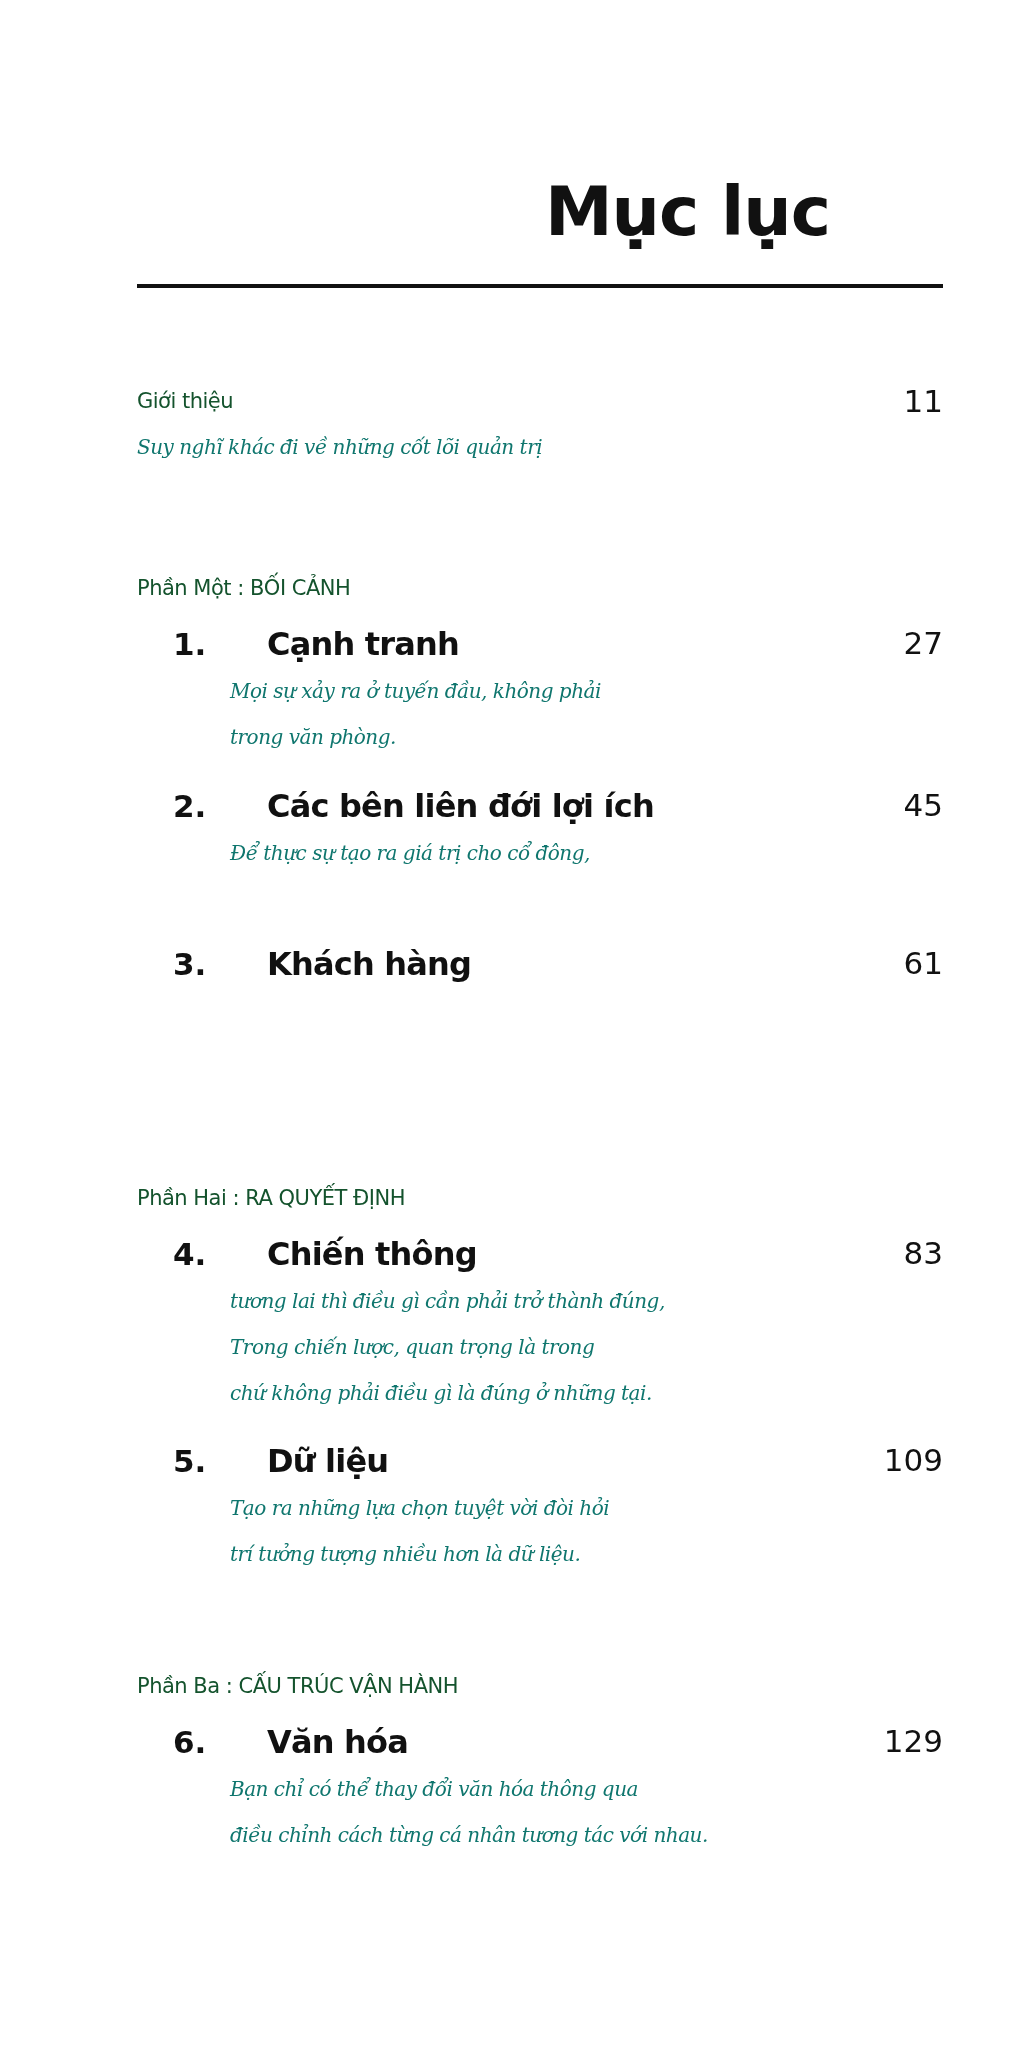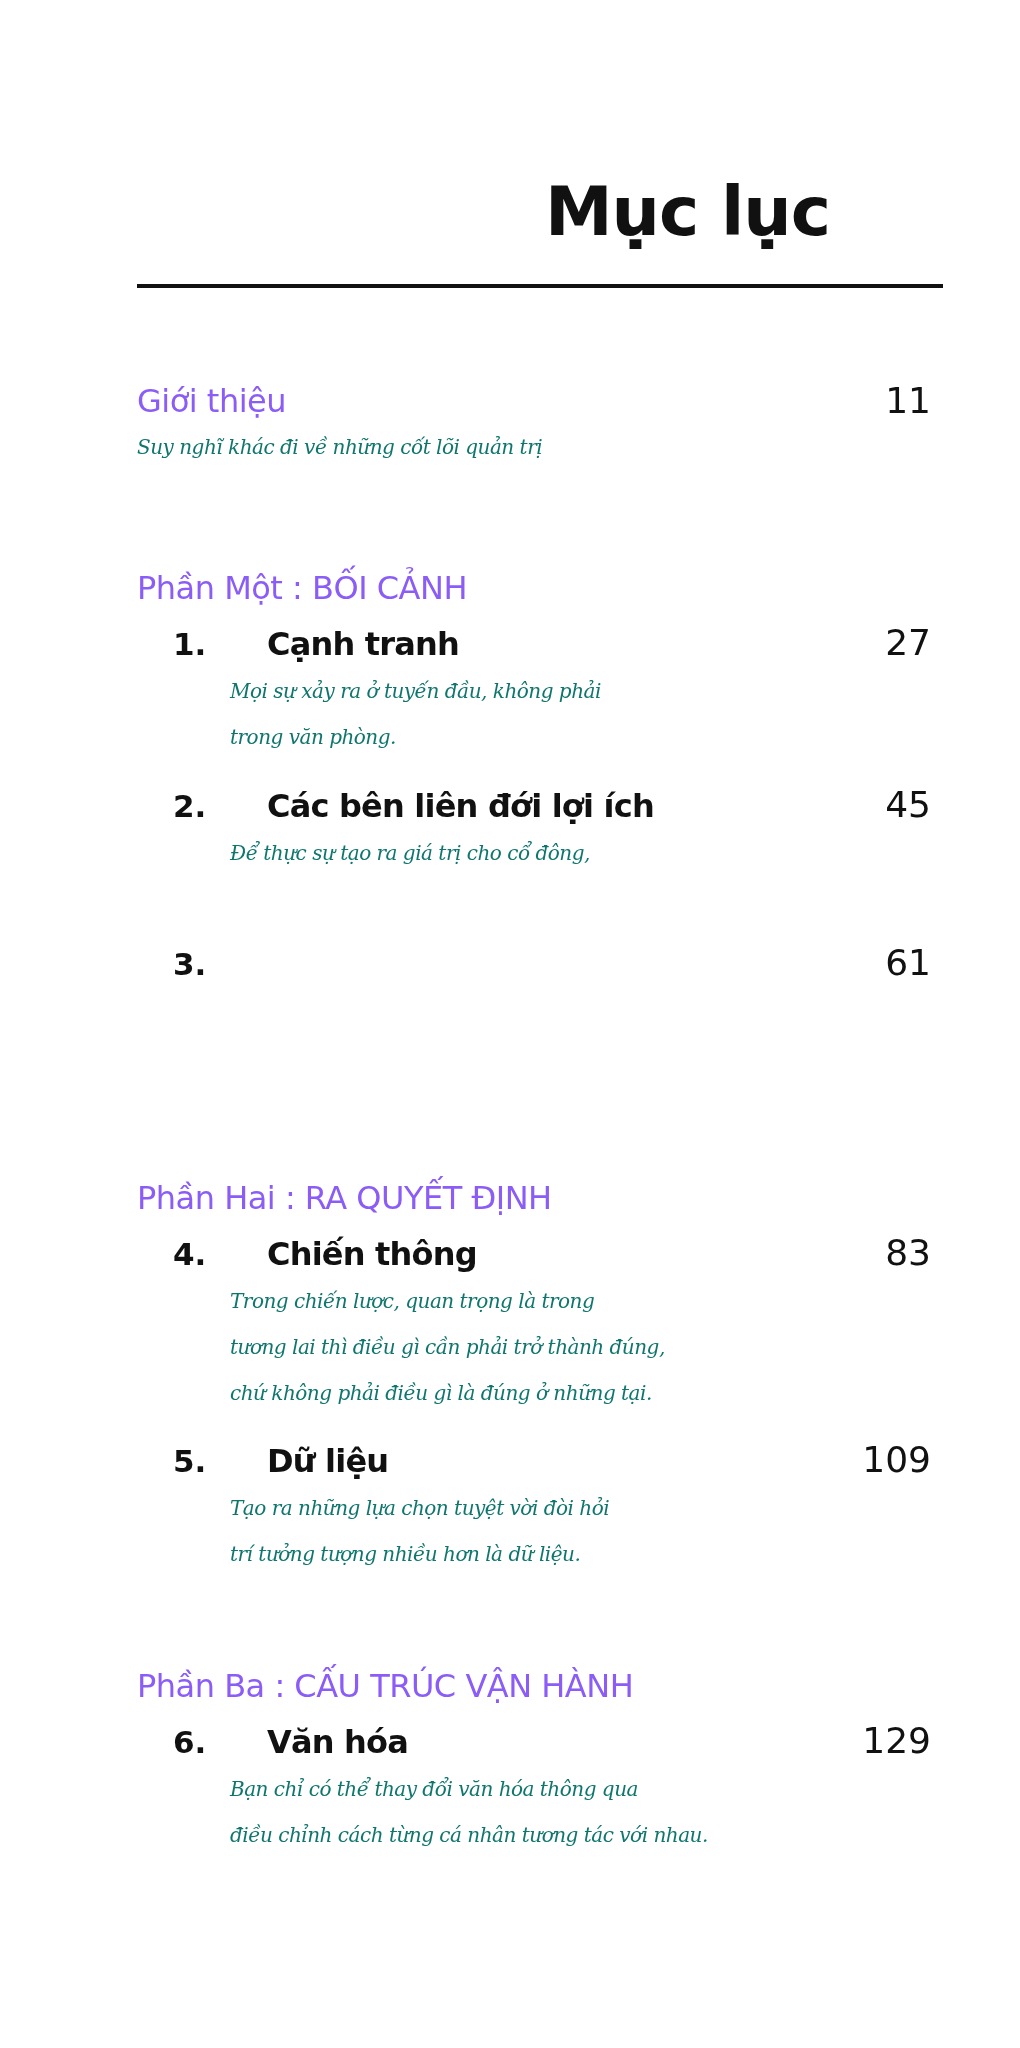--- a/index.html
+++ b/index.html
@@ -8,26 +8,26 @@
   .title {
     position: absolute; right: 78px; top: 178px;
     font-family: "DejaVu Sans", sans-serif; font-weight: bold; font-size: 68px;
     letter-spacing: -1px; color: #111; line-height: 1;
   }
   .rule { position: absolute; left: 137px; top: 284px; width: 806px; height: 4px; background: #111; }
 
   .entry { position: absolute; left: 137px; width: 806px; }
   .head-row { position: relative; height: 46px; }
   .intro-title, .part-title {
-    font-family: "DejaVu Sans", sans-serif; font-size: 32px; color: #8b5cf6;
+    font-family: "DejaVu Sans", sans-serif; font-size: 21px; color: #14532d;
     letter-spacing: -0.5px; line-height: 46px; white-space: nowrap;
   }
   .page-num {
-    position: absolute; right: 12px; top: 0;
-    font-family: "DejaVu Sans", sans-serif; font-size: 36px; line-height: 46px; color: #111;
+    position: absolute; right: 0; top: 0;
+    font-family: "DejaVu Sans", sans-serif; font-size: 31px; line-height: 46px; color: #111;
   }
   .subtitle {
     font-family: "DejaVu Serif", serif; font-style: italic; font-size: 20px;
     line-height: 46px; color: #0f766e; letter-spacing: -0.5px; white-space: nowrap;
   }
 
   .chapter { position: absolute; left: 137px; width: 806px; }
   .chapter .head-row { height: 48px; }
   .chap-num {
     position: absolute; left: 36px; top: 0;
@@ -82,39 +82,40 @@
       <span class="page-num">45</span>
     </div>
     <div class="chap-desc">
       <div class="subtitle">Để thực sự tạo ra giá trị cho cổ đông,</div>
     </div>
   </div>
 
   <div class="chapter" style="top:940px;">
     <div class="head-row">
       <span class="chap-num">3.</span>
+      <span class="chap-title">Khách hàng</span>
       <span class="page-num">61</span>
     </div>
   </div>
 
   <div class="entry" style="top:1175px;">
     <div class="head-row">
       <span class="part-title">Phần Hai : RA QUYẾT ĐỊNH</span>
     </div>
   </div>
 
   <div class="chapter" style="top:1230px;">
     <div class="head-row">
       <span class="chap-num">4.</span>
       <span class="chap-title">Chiến thông</span>
       <span class="page-num">83</span>
     </div>
     <div class="chap-desc">
+      <div class="subtitle">tương lai thì điều gì cần phải trở thành đúng,</div>
       <div class="subtitle">Trong chiến lược, quan trọng là trong</div>
-      <div class="subtitle">tương lai thì điều gì cần phải trở thành đúng,</div>
       <div class="subtitle">chứ không phải điều gì là đúng ở những tại.</div>
     </div>
   </div>
 
   <div class="chapter" style="top:1437px;">
     <div class="head-row">
       <span class="chap-num">5.</span>
       <span class="chap-title">Dữ liệu</span>
       <span class="page-num">109</span>
     </div>

